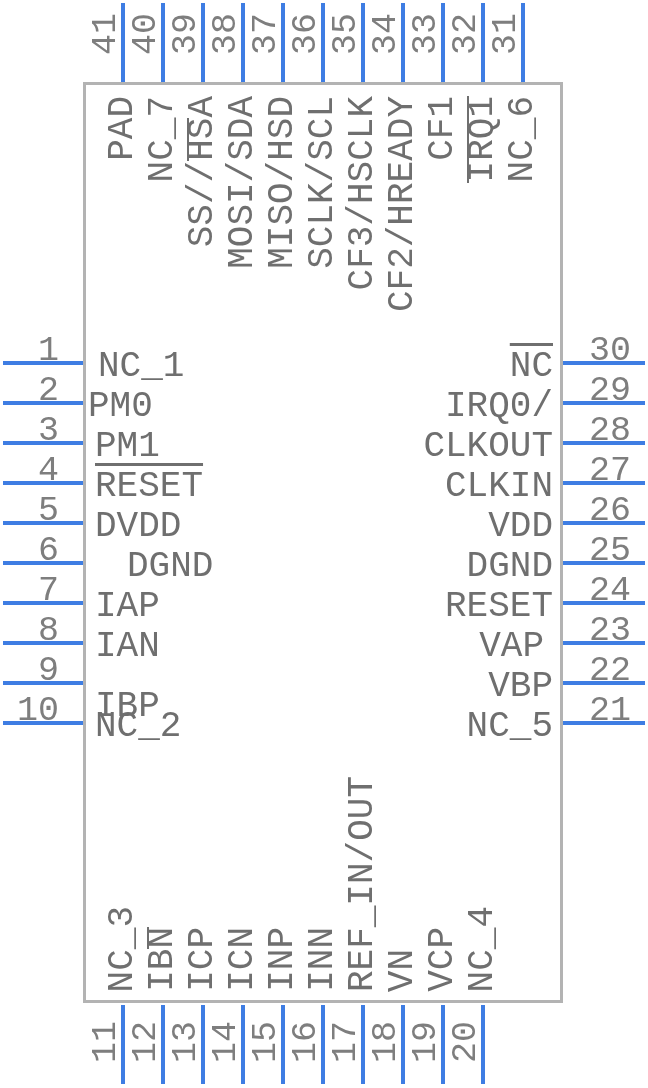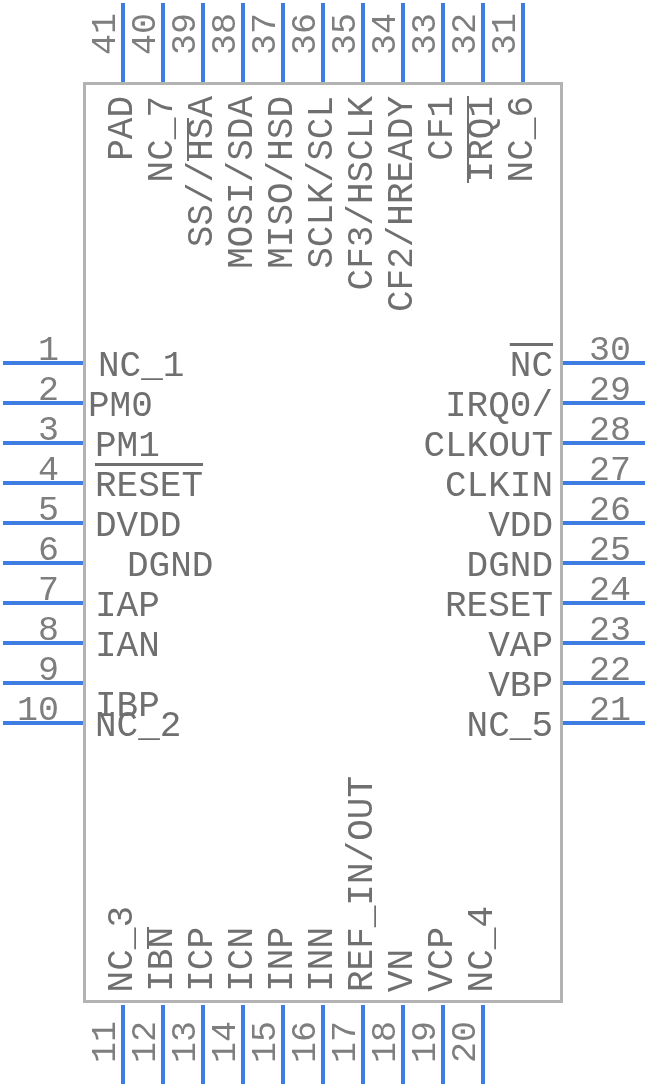--- a/index.html
+++ b/index.html
@@ -166,21 +166,21 @@
       <div class="num" style="top: 493px; left: 589px; width: 70px;">26</div>
       <div class="lbl" style="top: 509px; right: 95px; text-align: right;">VDD</div>
       <div class="pin" style="left: 563px; top: 560.75px; width: 82px; height: 4.5px;"></div>
       <div class="num" style="top: 533px; left: 589px; width: 70px;">25</div>
       <div class="lbl" style="top: 549px; right: 95px; text-align: right;">DGND</div>
       <div class="pin" style="left: 563px; top: 600.75px; width: 82px; height: 4.5px;"></div>
       <div class="num" style="top: 573px; left: 589px; width: 70px;">24</div>
       <div class="lbl" style="top: 589px; right: 95px; text-align: right;">RESET</div>
       <div class="pin" style="left: 563px; top: 640.75px; width: 82px; height: 4.5px;"></div>
       <div class="num" style="top: 613px; left: 589px; width: 70px;">23</div>
-      <div class="lbl" style="top: 629px; right: 95px; text-align: center;">VAP</div>
+      <div class="lbl" style="top: 629px; right: 104px; text-align: center;">VAP</div>
       <div class="pin" style="left: 563px; top: 680.75px; width: 82px; height: 4.5px;"></div>
       <div class="num" style="top: 653px; left: 589px; width: 70px;">22</div>
       <div class="lbl" style="top: 669px; right: 95px; text-align: right;">VBP</div>
       <div class="pin" style="left: 563px; top: 720.75px; width: 82px; height: 4.5px;"></div>
       <div class="num" style="top: 693px; left: 589px; width: 70px;">21</div>
       <div class="lbl" style="top: 709px; right: 95px; text-align: right;">NC_5</div>
     </div>
 </div>
 
 </body></html>

